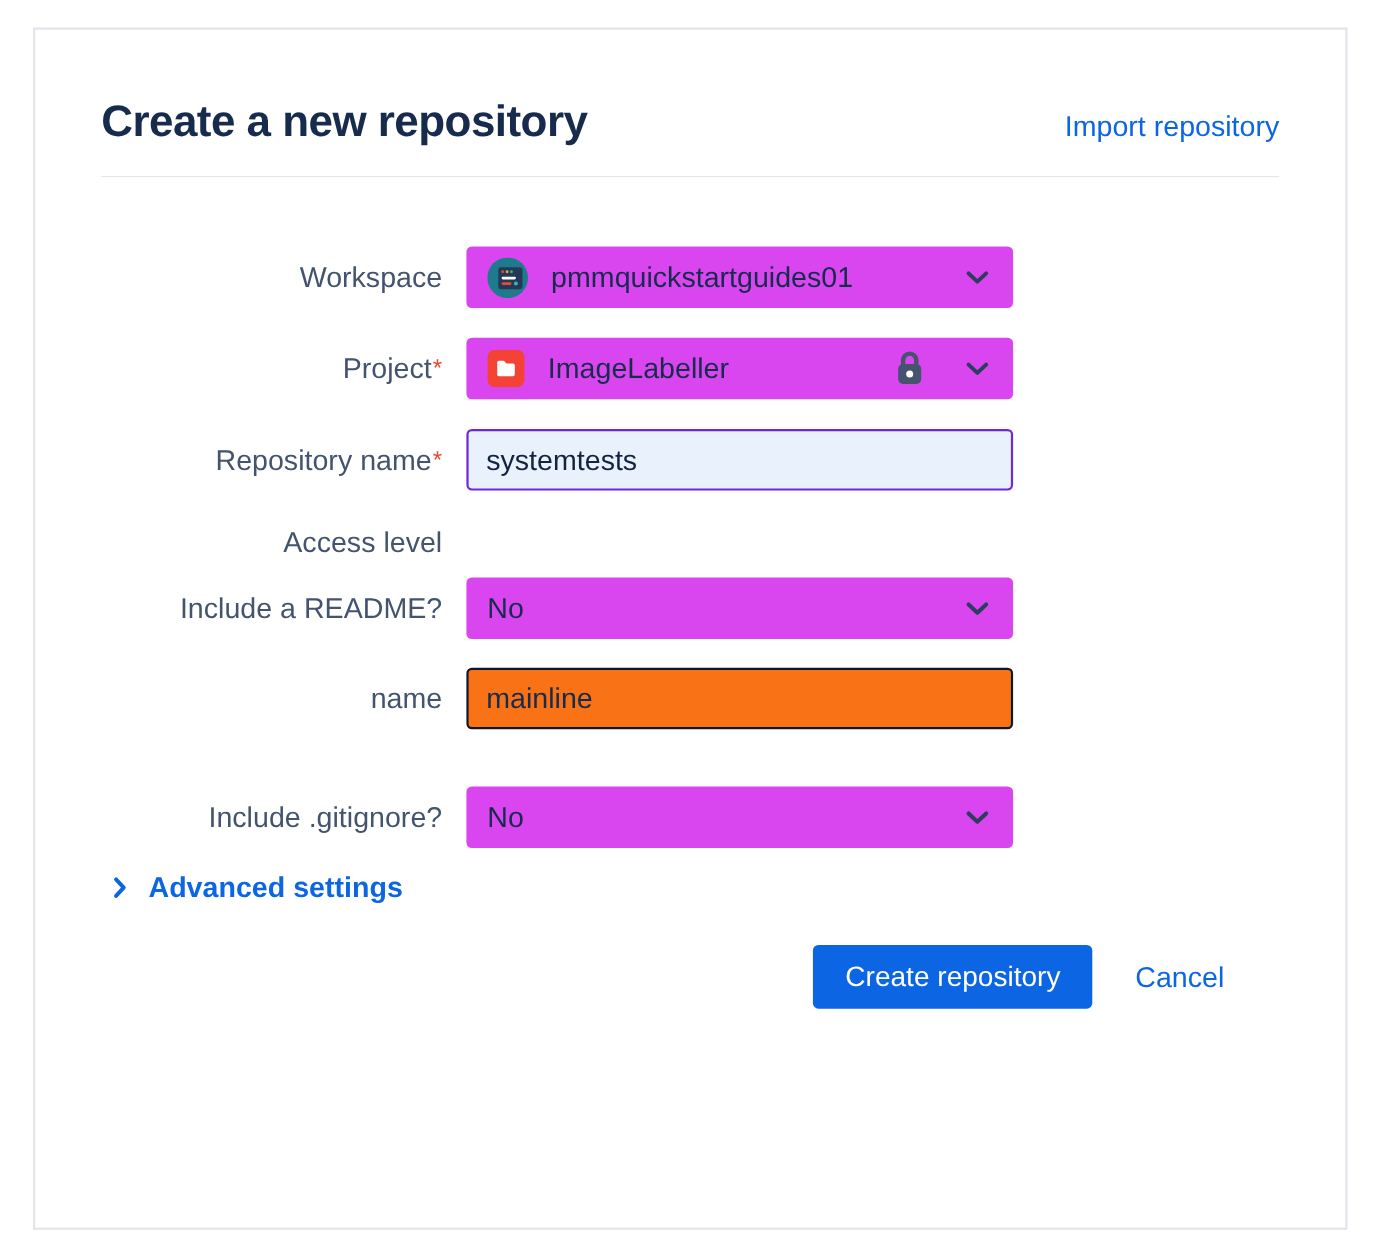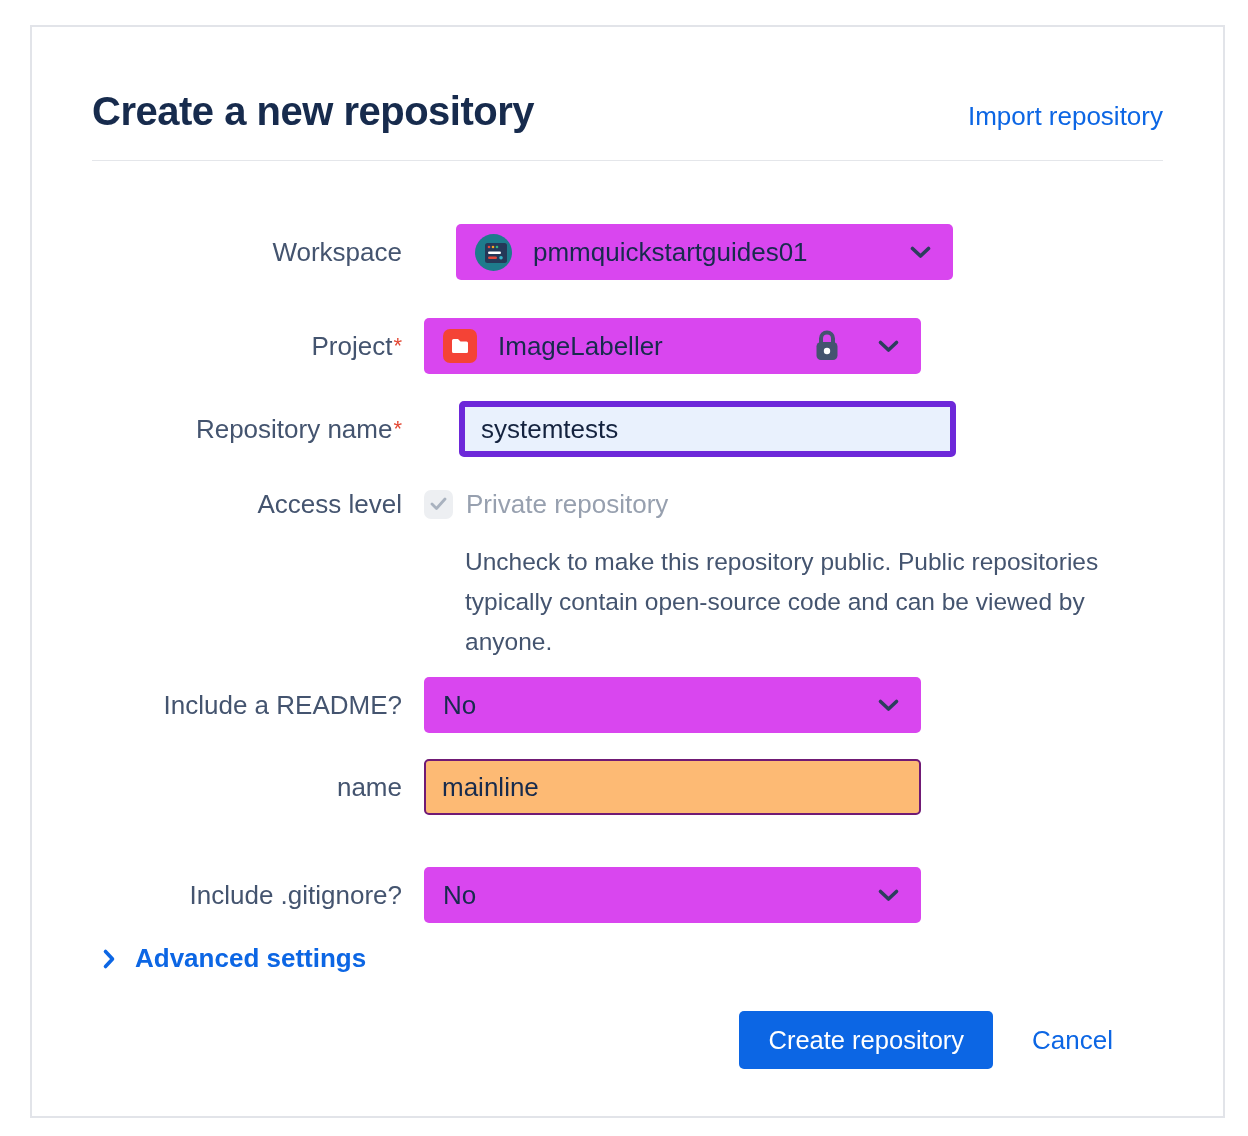--- a/index.html
+++ b/index.html
@@ -77,30 +77,30 @@
     width: 497px; height: 56px;
     border-radius: 5px;
     font-size: 26px;
     color: #14233F;
     padding: 0 16px;
     outline: none;
     font-family: "Liberation Sans", sans-serif;
   }
   .repo-input {
     background: #E9F1FD;
-    border: 6px solid #6d28d9;
+    border: 2px solid #6d28d9;
   }
   .branch-input {
-    background: #fdba74;
-    border: 2px solid #701a75;
+    background: #f97316;
+    border: 2px solid #0f172a;
     color: #172B4D;
   }
-  .r-workspace { margin-bottom: 38px; gap: 32px; }
+  .r-workspace { margin-bottom: 27px; }
   .r-project   { margin-bottom: 27px; }
-  .r-reponame  { margin-bottom: 30px; gap: 35px; }
+  .r-reponame  { margin-bottom: 30px; }
   .r-access    { margin-bottom: 15px; align-items: flex-start; }
   .r-readme    { margin-bottom: 26px; }
   .r-branch    { margin-bottom: 52px; }
   .r-gitignore { margin-bottom: 20px; }
   .checkbox-line { display: flex; align-items: center; height: 34px; }
   .checkbox {
     width: 29px; height: 29px;
     background: #EDEFF2;
     border-radius: 7px;
     display: flex; align-items: center; justify-content: center;
@@ -228,31 +228,20 @@
 
     <div class="row r-reponame">
       <div class="label-col"><span>Repository name</span><span class="required">*</span></div>
       <div class="control-col">
         <input class="text-input repo-input" type="text" value="systemtests" style="">
       </div>
     </div>
 
     <div class="row r-access">
       <div class="label-col">Access level</div>
-      <div class="control-col">
-        <div class="checkbox-line">
-          <span class="checkbox">
-            <svg width="17" height="14" viewBox="0 0 17 14">
-              <path d="M2 7 L6.5 11.5 L15 2" fill="none" stroke="#A9B2BF" stroke-width="2.8" stroke-linecap="round" stroke-linejoin="round"></path>
-            </svg>
-          </span>
-          <span class="checkbox-label">Private repository</span>
-        </div>
-        <p class="help-text">Uncheck to make this repository public. Public repositories typically contain open‑source code and can be viewed by anyone.</p>
-      </div>
     </div>
 
     <div class="row r-readme">
       <div class="label-col">Include a README?</div>
       <div class="control-col">
         <div class="select-box">
           <span class="select-value">No</span>
           <span>
             <svg width="23" height="15" viewBox="0 0 23 15">
               <path d="M3.5 3.5 L11.5 11 L19.5 3.5" fill="none" stroke="#2C3E5D" stroke-width="3.6" stroke-linecap="round" stroke-linejoin="round"></path>

